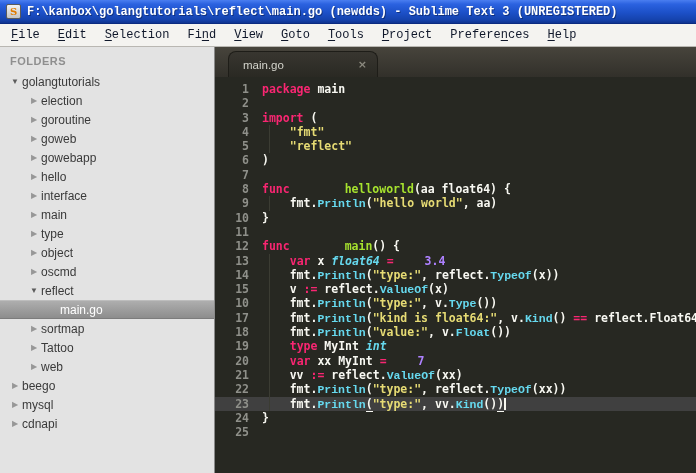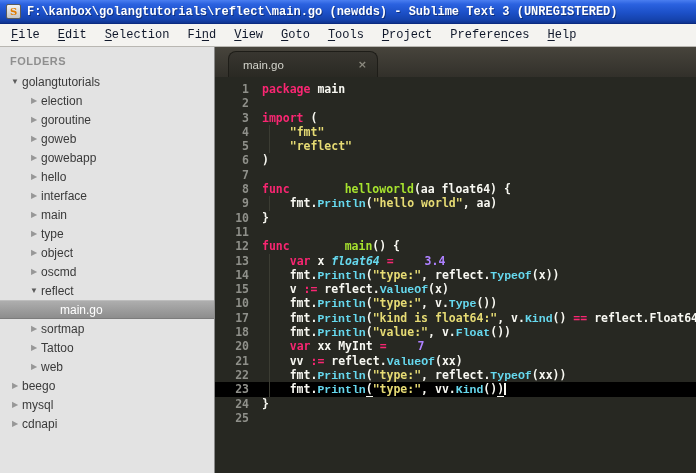--- a/index.html
+++ b/index.html
@@ -64,21 +64,21 @@
     height: 26px; width: 150px;
     background: linear-gradient(#383630, #2a2923);
     border: 1px solid #1e1d18; border-bottom: none; border-radius: 8px 8px 0 0;
     display: flex; align-items: center; justify-content: space-between;
     padding: 0 10px 0 14px; color: #d3d3cb; font: 11.5px "Liberation Sans", sans-serif;
   }
   .tab-close { color: #8b897f; font: bold 11px "DejaVu Sans", sans-serif; cursor: pointer; }
 
   .code { flex: 1; padding-top: 5px; font: bold 11.5px "DejaVu Sans Mono", monospace; overflow: hidden; }
   .line { display: flex; height: 14.3px; line-height: 14.3px; position: relative; }
-  .line.current { background: #000000; }
+  .line.current { background: #404040; }
   .gutter { width: 34px; flex: 0 0 34px; text-align: right; color: #8f908a; user-select: none; }
   .ltext { padding-left: 13px; white-space: pre; color: #f8f8f2; }
   .guide { position: absolute; left: 54px; top: 0; bottom: 0; border-left: 1px solid #3b3c33; }
 
   .tk-k { color: #f92672; }
   .tk-f { color: #a6e22e; margin-left: 48px; }
   .tk-t { color: #66d9ef; font-style: italic; }
   .tk-c { color: #66d9ef; font-family: Liberation Mono, monospace; }
   .tk-s { color: #e6db74; }
   .tk-n { color: #ae81ff; margin-left: 24px; }
@@ -276,20 +276,25 @@
             <span class="gutter">17</span>
             <span class="guide"></span>
             <span class="ltext"><span class="tk-p">    fmt.</span><span class="tk-c">Println</span><span class="tk-p">(</span><span class="tk-s">"kind is float64:"</span><span class="tk-p">, v.</span><span class="tk-c">Kind</span><span class="tk-p">() </span><span class="tk-k">==</span><span class="tk-p"> reflect.Float64)</span></span>
           </div>
           <div class="line">
             <span class="gutter">18</span>
             <span class="guide"></span>
             <span class="ltext"><span class="tk-p">    fmt.</span><span class="tk-c">Println</span><span class="tk-p">(</span><span class="tk-s">"value:"</span><span class="tk-p">, v.</span><span class="tk-c">Float</span><span class="tk-p">())</span></span>
           </div>
           <div class="line">
+            <span class="gutter">19</span>
+            <span class="guide"></span>
+            <span class="ltext"><span class="tk-p">    </span><span class="tk-k">type</span><span class="tk-p"> MyInt </span><span class="tk-t">int</span></span>
+          </div>
+          <div class="line">
             <span class="gutter">20</span>
             <span class="guide"></span>
             <span class="ltext"><span class="tk-p">    </span><span class="tk-k">var</span><span class="tk-p"> xx MyInt </span><span class="tk-k">=</span><span class="tk-p"> </span><span class="tk-n">7</span></span>
           </div>
           <div class="line">
             <span class="gutter">21</span>
             <span class="guide"></span>
             <span class="ltext"><span class="tk-p">    vv </span><span class="tk-k">:=</span><span class="tk-p"> reflect.</span><span class="tk-c">ValueOf</span><span class="tk-p">(xx)</span></span>
           </div>
           <div class="line">

